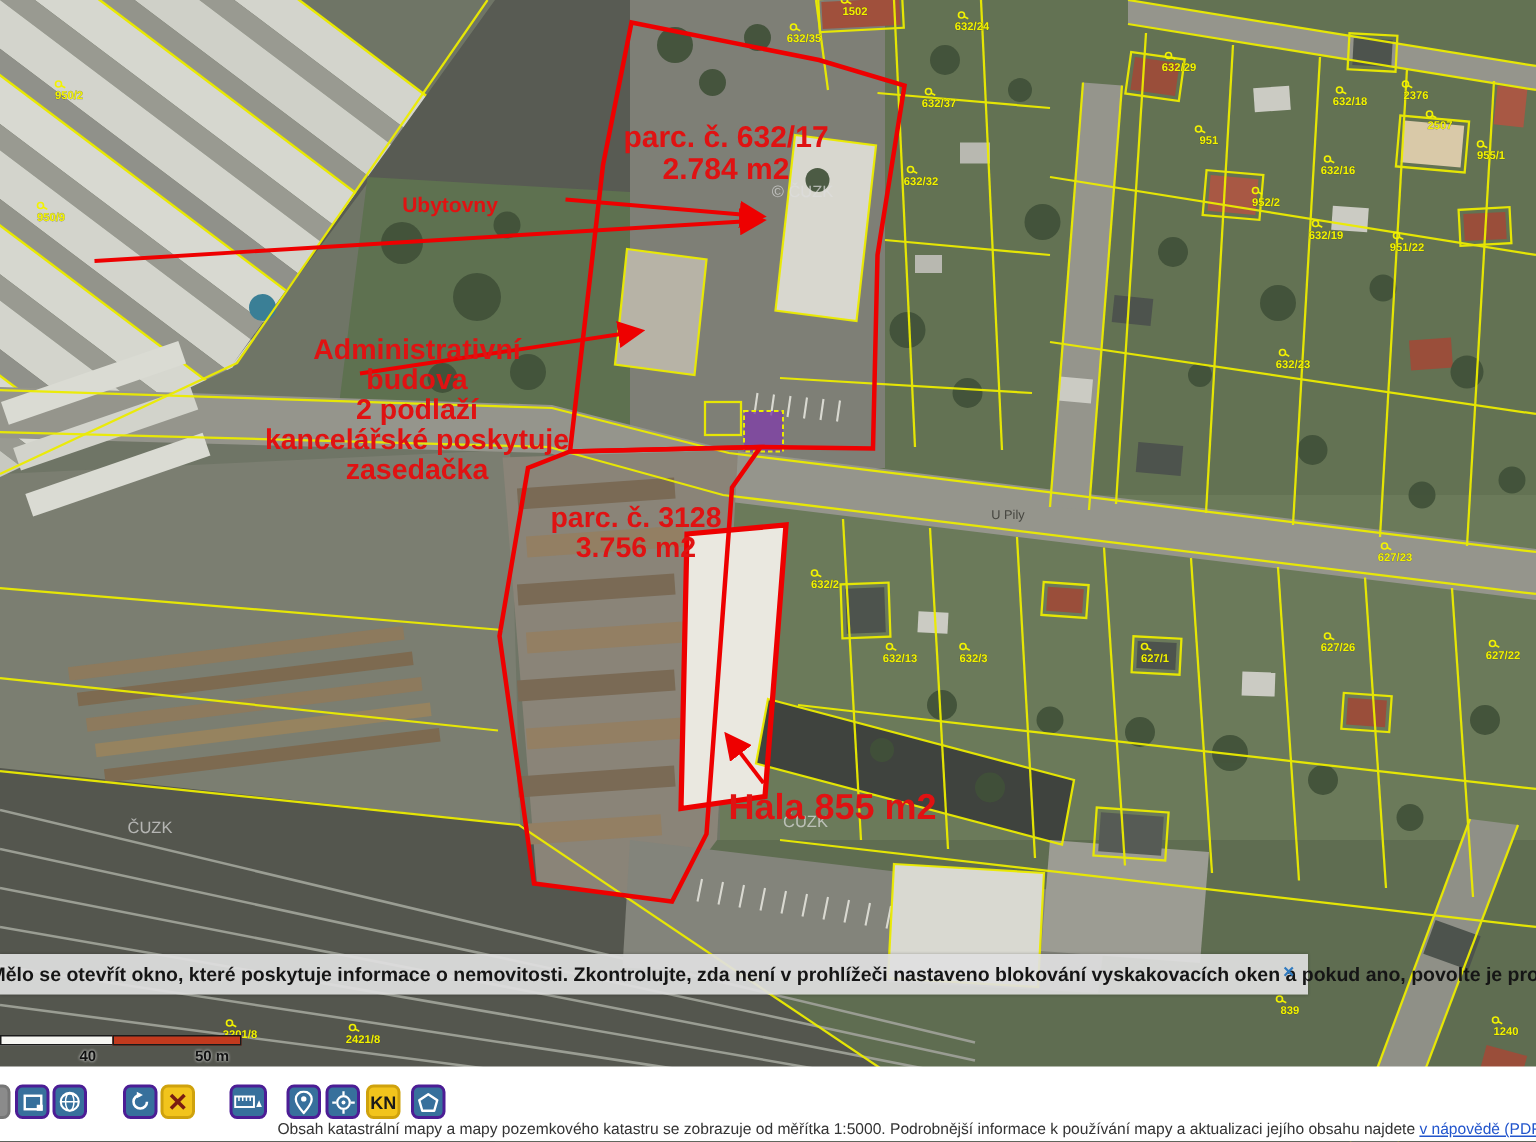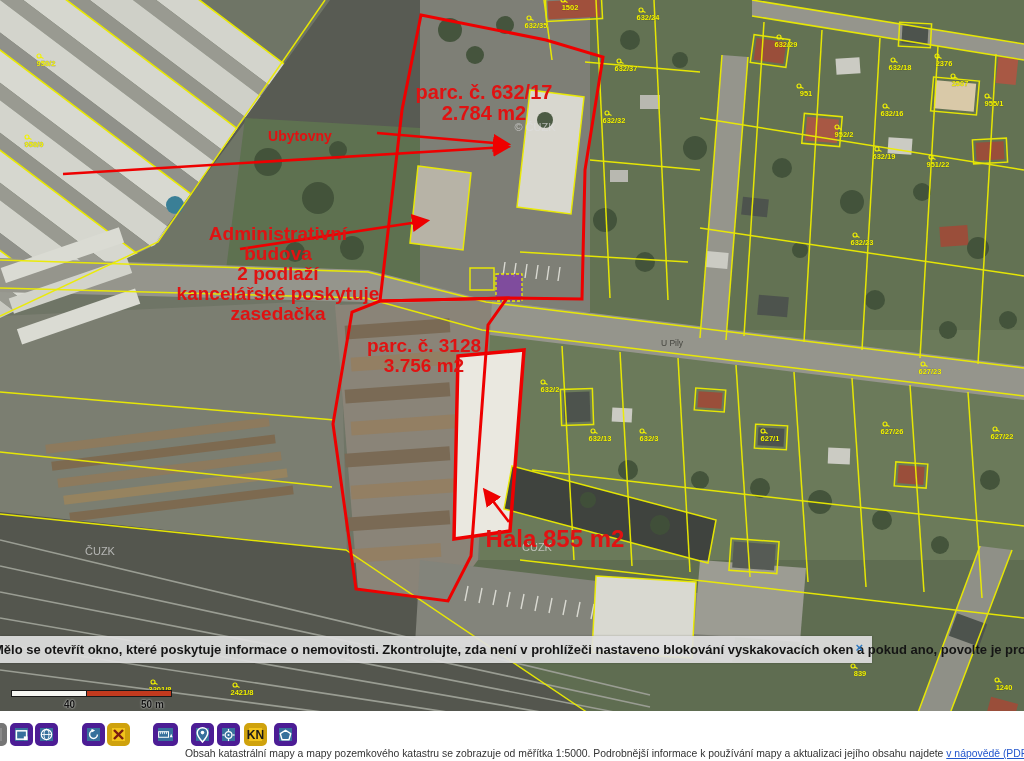--- a/index.html
+++ b/index.html
@@ -12,31 +12,31 @@
     font-family:"Liberation Sans",sans-serif;}
   
   .popup-bar{position:absolute;left:0;top:636px;width:872px;height:27px;
     background:rgba(224,224,224,0.92);display:flex;align-items:center;
     box-shadow:0 0 2px rgba(0,0,0,.25);}
   .popup-bar .msg{margin-left:-7px;white-space:nowrap;font-size:13px;
     font-weight:bold;color:#151515;}
   .popup-bar .close{position:absolute;right:9px;top:5px;color:#2f7ac0;
     font-size:13px;font-weight:bold;cursor:pointer;line-height:1;}
   
-  .scalebar{position:absolute;left:11px;top:690px;width:170px;height:21px;pointer-events:none;}
+  .scalebar{position:absolute;left:0;top:690px;width:170px;height:21px;pointer-events:none;}
   .scalebar .seg{position:absolute;top:0;height:7px;border:1px solid #1a1a1a;box-sizing:border-box;}
   .scalebar .white{left:0;width:76px;background:#f6f6f2;}
   .scalebar .red{left:75px;width:86px;background:#c23a1e;}
   .scalebar .lab{position:absolute;top:9px;font-size:10px;font-weight:bold;color:#111;
     text-shadow:0 0 2px #fff;}
   .scalebar .l40{left:53px;} .scalebar .l50{left:130px;}
   
   .bottom-bar{position:absolute;left:0;top:711px;width:1024px;height:50px;background:#ffffff;}
   .btn{position:absolute;top:12px;width:23px;height:23px;border-radius:5px;
-    background:#37709c;border:5px solid #4c1d95;box-sizing:border-box;cursor:pointer;
+    background:#37709c;border:2px solid #4c1d95;box-sizing:border-box;cursor:pointer;
     display:flex;align-items:center;justify-content:center;}
   .btn.yellow{background:#f2c41c;border-color:#cfa20d;}
   .btn.gray{background:#8b8b8b;border-color:#767676;}
   .btn svg{display:block;}
   .btn .kn-label{font-size:12px;font-weight:bold;color:#1a1a1a;}
   .status{position:absolute;left:185px;top:37px;font-size:10.4px;color:#333;white-space:nowrap;}
   .status a{color:#2255cc;text-decoration:underline;cursor:pointer;}
 </style>
 </head>
 <body>

